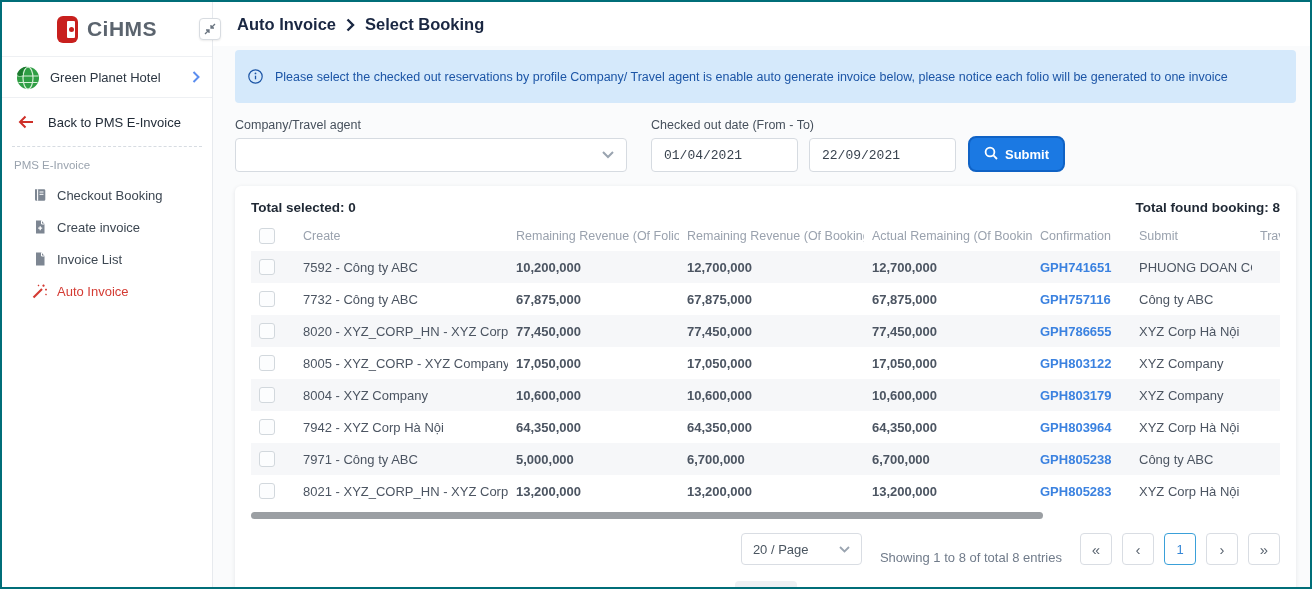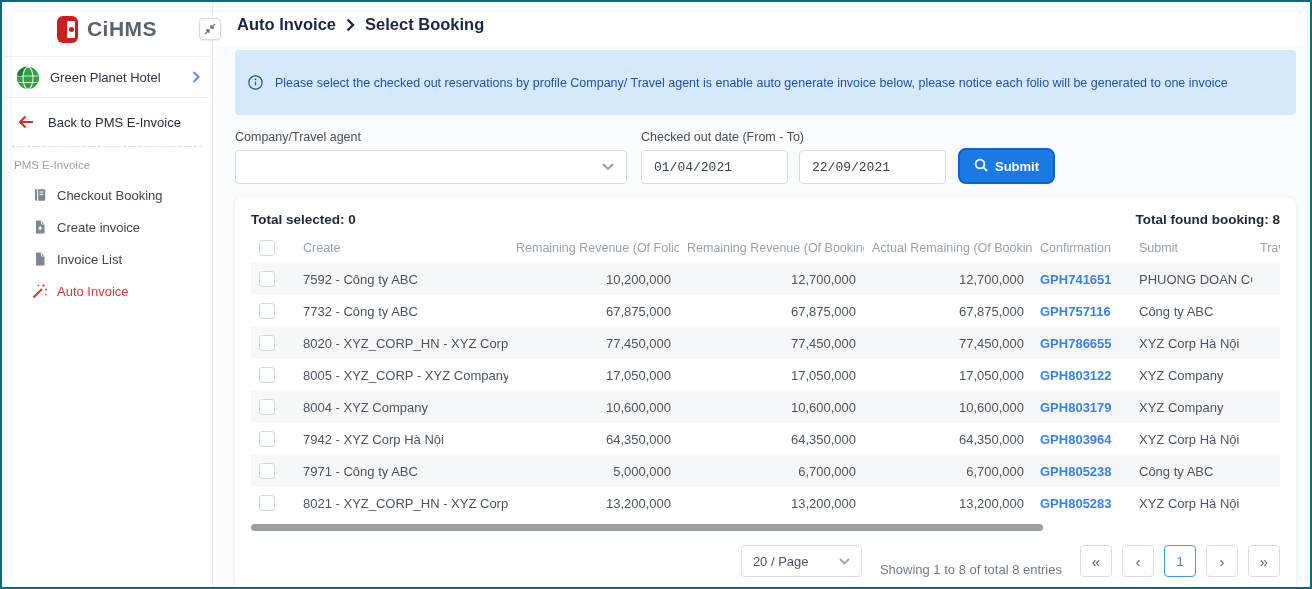--- a/index.html
+++ b/index.html
@@ -49,35 +49,35 @@
   .menu-item.active { color: #d43b33; }
   .menu-item.active .mi-icon { color: #d43b33; }
   
   .main { flex: 1; display: flex; flex-direction: column; overflow: hidden; background: #fafbfc; }
   .topbar { height: 44px; background: #fff; display: flex; align-items: center; padding-left: 24px; flex: 0 0 auto; }
   .breadcrumb { display: flex; align-items: center; gap: 10px; }
   .crumb { font-size: 16.5px; font-weight: 700; color: #1a2742; }
   .crumb-sep { display: flex; color: #1a2742; margin-top: 1px; }
   .content { padding: 4px 14px 0 22px; flex: 1; }
   .info-banner {
-    background: #d5e9fb; border-radius: 4px; padding: 25px 13px;
+    background: #d5e9fb; border-radius: 4px; padding: 19px 13px;
     display: flex; align-items: center; gap: 12px;
   }
   .info-banner .txt { font-size: 12.5px; color: #1c55a6; }
   .info-icon { color: #1c55a6; display: flex; flex: 0 0 auto; }
   
   .filters { display: flex; margin-top: 15px; align-items: flex-end; }
   .fgroup { display: flex; flex-direction: column; }
   .flabel { font-size: 12.5px; color: #46505c; margin-bottom: 6px; }
   .select-box {
     width: 392px; height: 34px; background: #fff; border: 1px solid #d6dbe1; border-radius: 4px;
     display: flex; align-items: center; justify-content: flex-end; padding: 0 12px; cursor: pointer;
   }
   .select-box .chev { color: #9aa4b0; display: flex; }
-  .date-group { margin-left: 14px; }
+  .date-group { margin-left: 24px; }
   .date-inputs { display: flex; gap: 11px; }
   .date-input {
     width: 147px; height: 34px; border: 1px solid #d6dbe1; border-radius: 4px; background: #fff;
     font-family: Liberation Mono, monospace; font-size: 13px; color: #39434f; padding: 0 12px;
   }
   .submit-btn {
     margin-left: 12px; height: 36px; padding: 0 14px;
     background: #1b79e3; border: 2px solid #0f62c5; border-radius: 8px;
     color: #fff; font-family: inherit; font-size: 13px; font-weight: 700;
     display: flex; align-items: center; gap: 7px; cursor: pointer; justify-content: center;
@@ -88,21 +88,21 @@
     box-shadow: 0 1px 4px rgba(25,35,55,.10);
     padding: 14px 16px 0 16px; height: 430px; overflow: hidden;
   }
   .totals-row { display: flex; justify-content: space-between; align-items: center; }
   .totals-row .tot { font-size: 13.5px; font-weight: 700; color: #1f2834; }
   table.booking { width: 100%; border-collapse: collapse; table-layout: fixed; margin-top: 6px; }
   table.booking th, table.booking td { white-space: nowrap; overflow: hidden; padding: 0 8px; }
   table.booking th { height: 30px; font-size: 12.5px; font-weight: 400; color: #9aa2ae; text-align: left; }
   table.booking td { height: 32px; font-size: 13px; color: #4c5562; }
   tr.zebra td { background: #f6f7f9; }
-  th.num, td.num { text-align: right; }
+  th.num, td.num { text-align: left; font-weight: bold; }
   td.conf-cell a { color: #3b82e0; font-weight: 600; text-decoration: none; cursor: pointer; }
   .cb {
     display: inline-block; width: 16px; height: 16px; background: #fcfdfe;
     border: 1px solid #d2d8dd; border-radius: 3px; vertical-align: middle; cursor: pointer;
   }
   
   .hscroll { margin-top: 5px; height: 7px; position: relative; }
   .hscroll .thumb { position: absolute; left: 0; top: 0; height: 7px; width: 77%; background: #9b9fa3; border-radius: 4px; cursor: pointer; }
   
   .pager { display: flex; justify-content: flex-end; align-items: flex-end; margin-top: 14px; }

